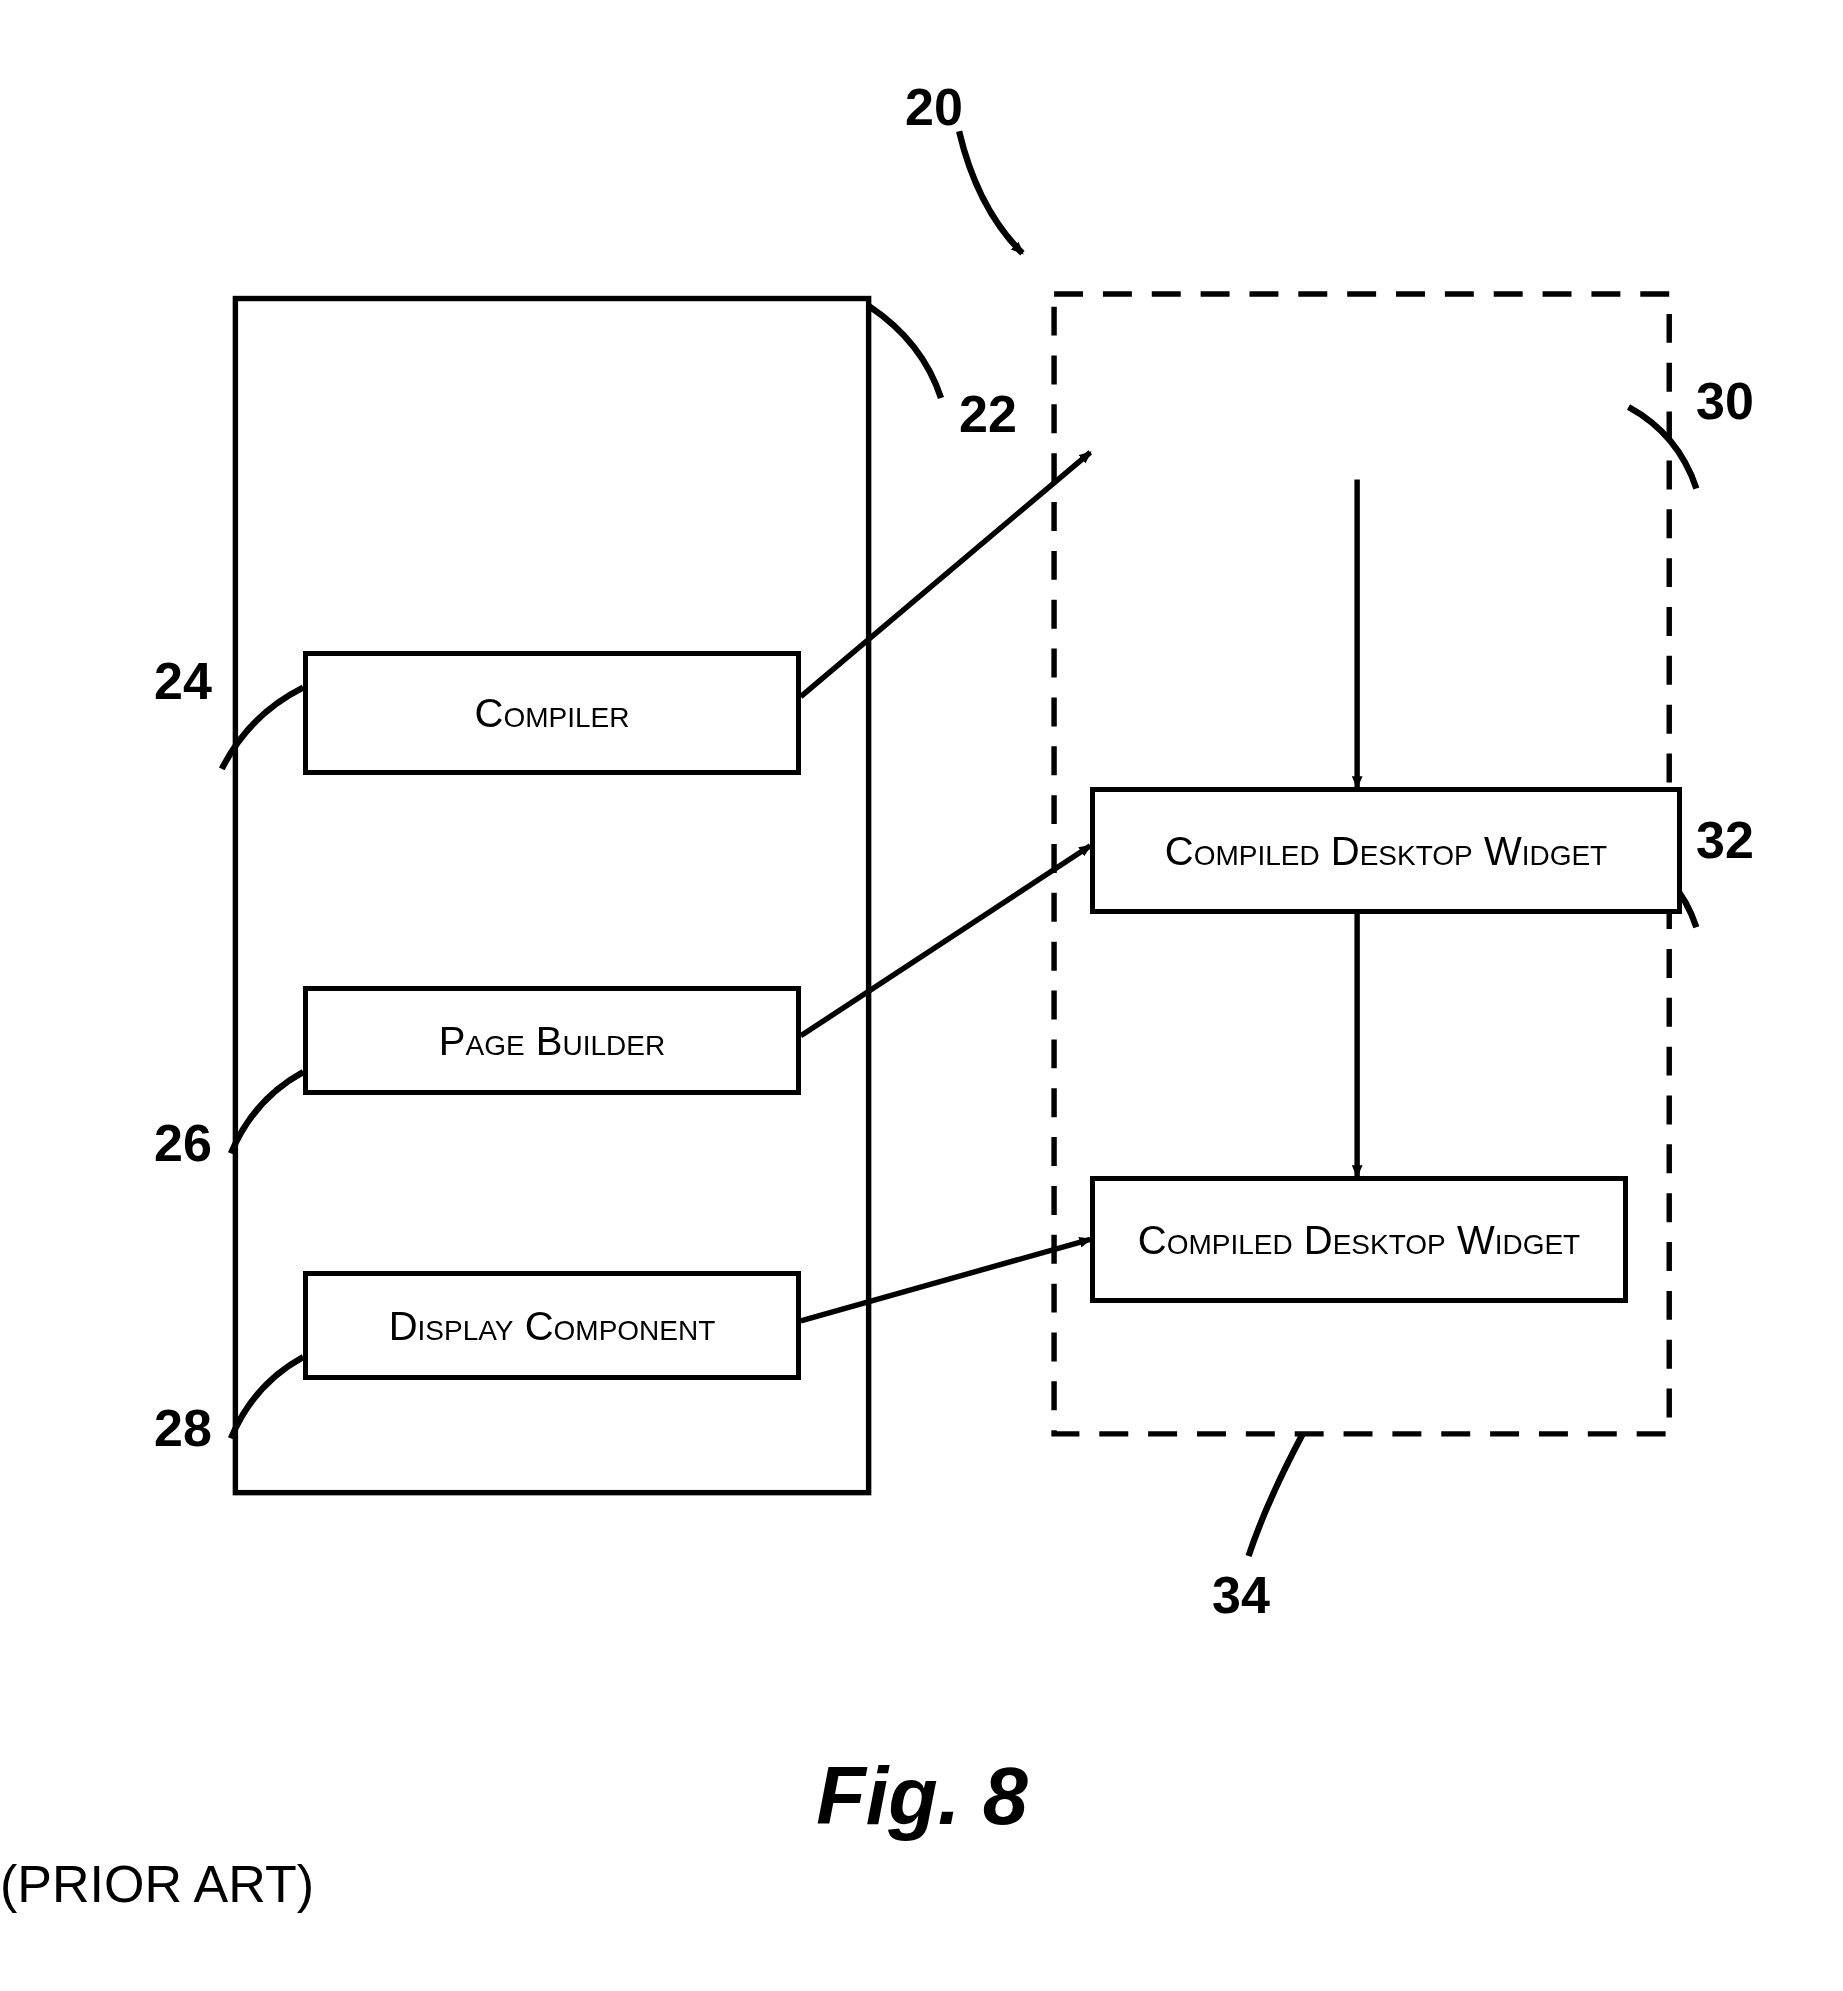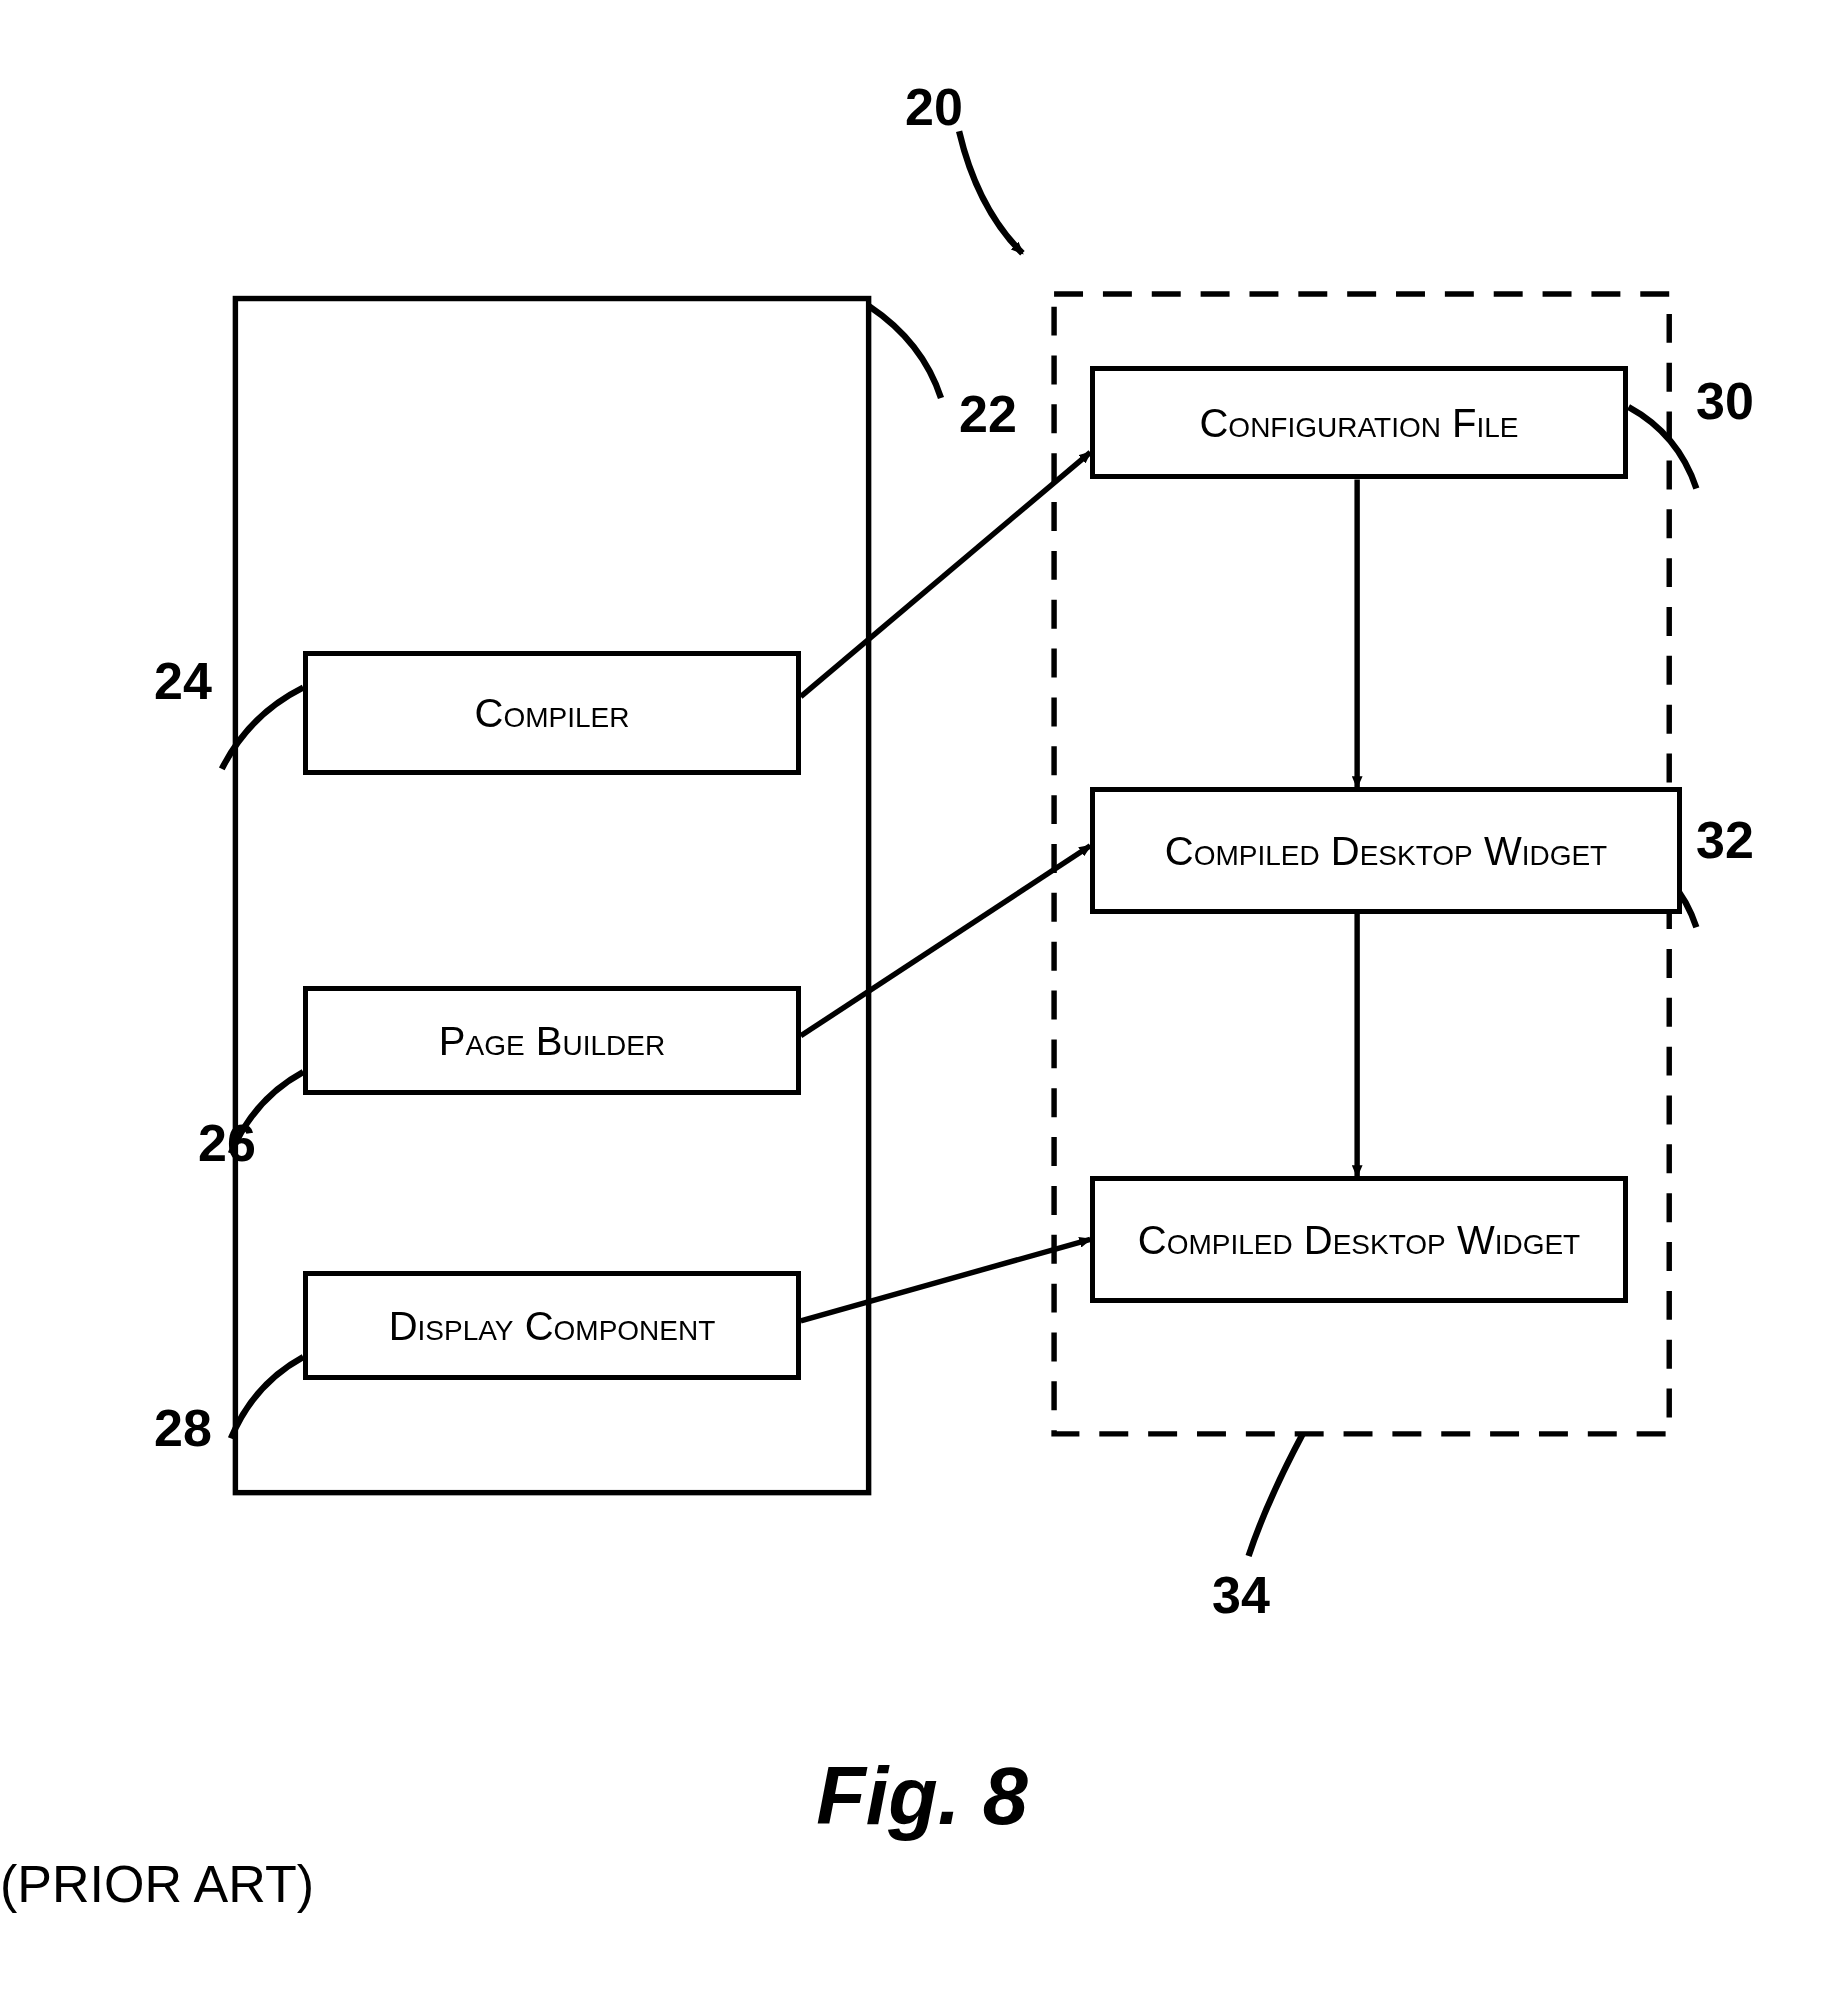--- a/index.html
+++ b/index.html
@@ -114,36 +114,33 @@
 
   <div class="box" style="left:303px; top:986px; width:498px; height:109px;text-align:center;">
     <span>Page Builder</span>
   </div>
 
   <div class="box" style="left:303px; top:1271px; width:498px; height:109px;">
     <span>Display Component</span>
   </div>
 
 
-  <div class="box" style="left:1090px; top:366px; width:538px; height:113px;">
-    <span>Configuration File</span>
-  </div>
 
   <div class="box" style="left:1090px; top:787px; width:592px; height:127px;">
     <span>Compiled Desktop Widget</span>
   </div>
 
   <div class="box" style="left:1090px; top:1176px; width:538px; height:127px;">
     <span>Compiled Desktop Widget</span>
   </div>
 
   <div class="ref" style="left:905px; top:77px;">20</div>
   <div class="ref" style="left:959px; top:384px;">22</div>
   <div class="ref" style="left:154px;  top:651px;">24</div>
-  <div class="ref" style="left:154px;  top:1113px;margin-left:44px;">26</div>
+  <div class="ref" style="left:154px;  top:1113px;">26</div>
   <div class="ref" style="left:154px;  top:1398px;">28</div>
   <div class="ref" style="left:1696px; top:371px;">30</div>
   <div class="ref" style="left:1696px; top:810px;">32</div>
   <div class="ref" style="left:1212px; top:1565px;">34</div>
 
   <div class="figtitle" style="left:0; width:1844px; top:1750px;">Fig. 8</div>
   <div class="figsub" style="left:0; width:1844px; top:1854px;">(PRIOR ART)</div>
 
 </div>
 

